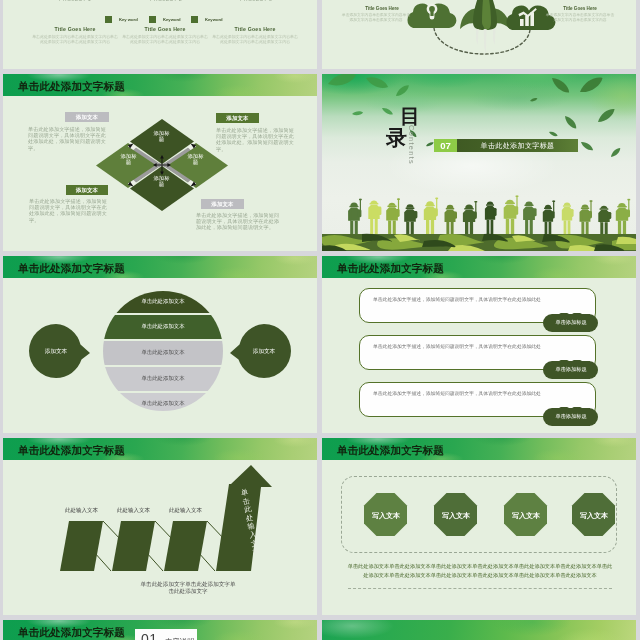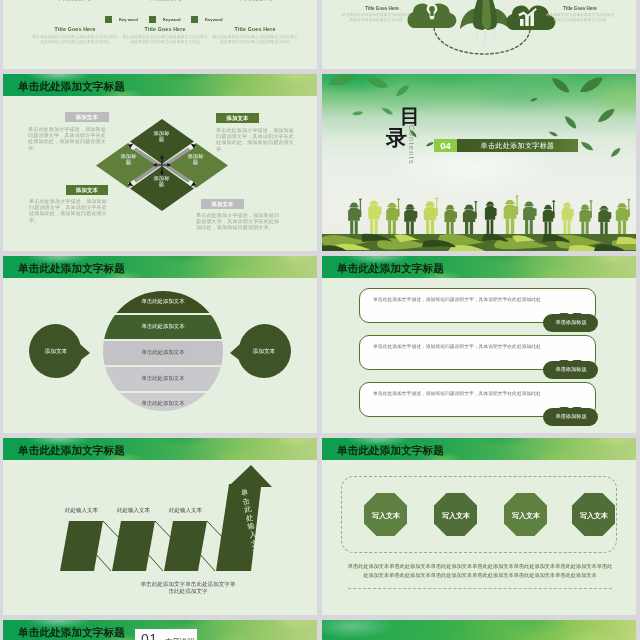--- a/index.html
+++ b/index.html
@@ -275,21 +275,21 @@
           <use href="#lf" transform="translate(276,48) rotate(-38) scale(.75)"></use>
           <use href="#lf" transform="translate(259,68) rotate(34) scale(.52)"></use>
           <use href="#lf" transform="translate(289,83) rotate(-44) scale(.46)"></use>
           <use href="#lf" transform="translate(227,58) rotate(24) scale(.34)"></use>
           <use href="#lf" transform="translate(208,27) rotate(-18) scale(.28)"></use>
         </g>
       </svg>
       <div class="mu">目</div>
       <div class="mu2">录</div>
       <div class="cont">Contents</div>
-      <div class="num">04</div>
+      <div class="num">07</div>
       <div class="tbar">单击此处添加文字标题</div>
       <svg class="abs" style="left:0;top:109px" width="314" height="68">
           <g fill="#55783a">
             <path d="M28.4 23.1 a3.6 3.5 0 0 1 7.3 0 z"></path>
             <rect x="27.4" y="22.8" width="9.1" height="1.5" rx=".6"></rect>
             <path d="M29.1 24.6 h5.8 l2.9 3.1 v10.0 h-11.7 v-10.0 z"></path>
             <rect x="35.8" y="26.4" width="3.6" height="7.9" rx="1.4"></rect>
             <rect x="28.2" y="37.7" width="3.1" height="15.3"></rect>
             <rect x="32.7" y="37.7" width="3.1" height="15.3"></rect>
             <rect x="27.4" y="27.5" width="2.0" height="10.2" rx="1"></rect>

